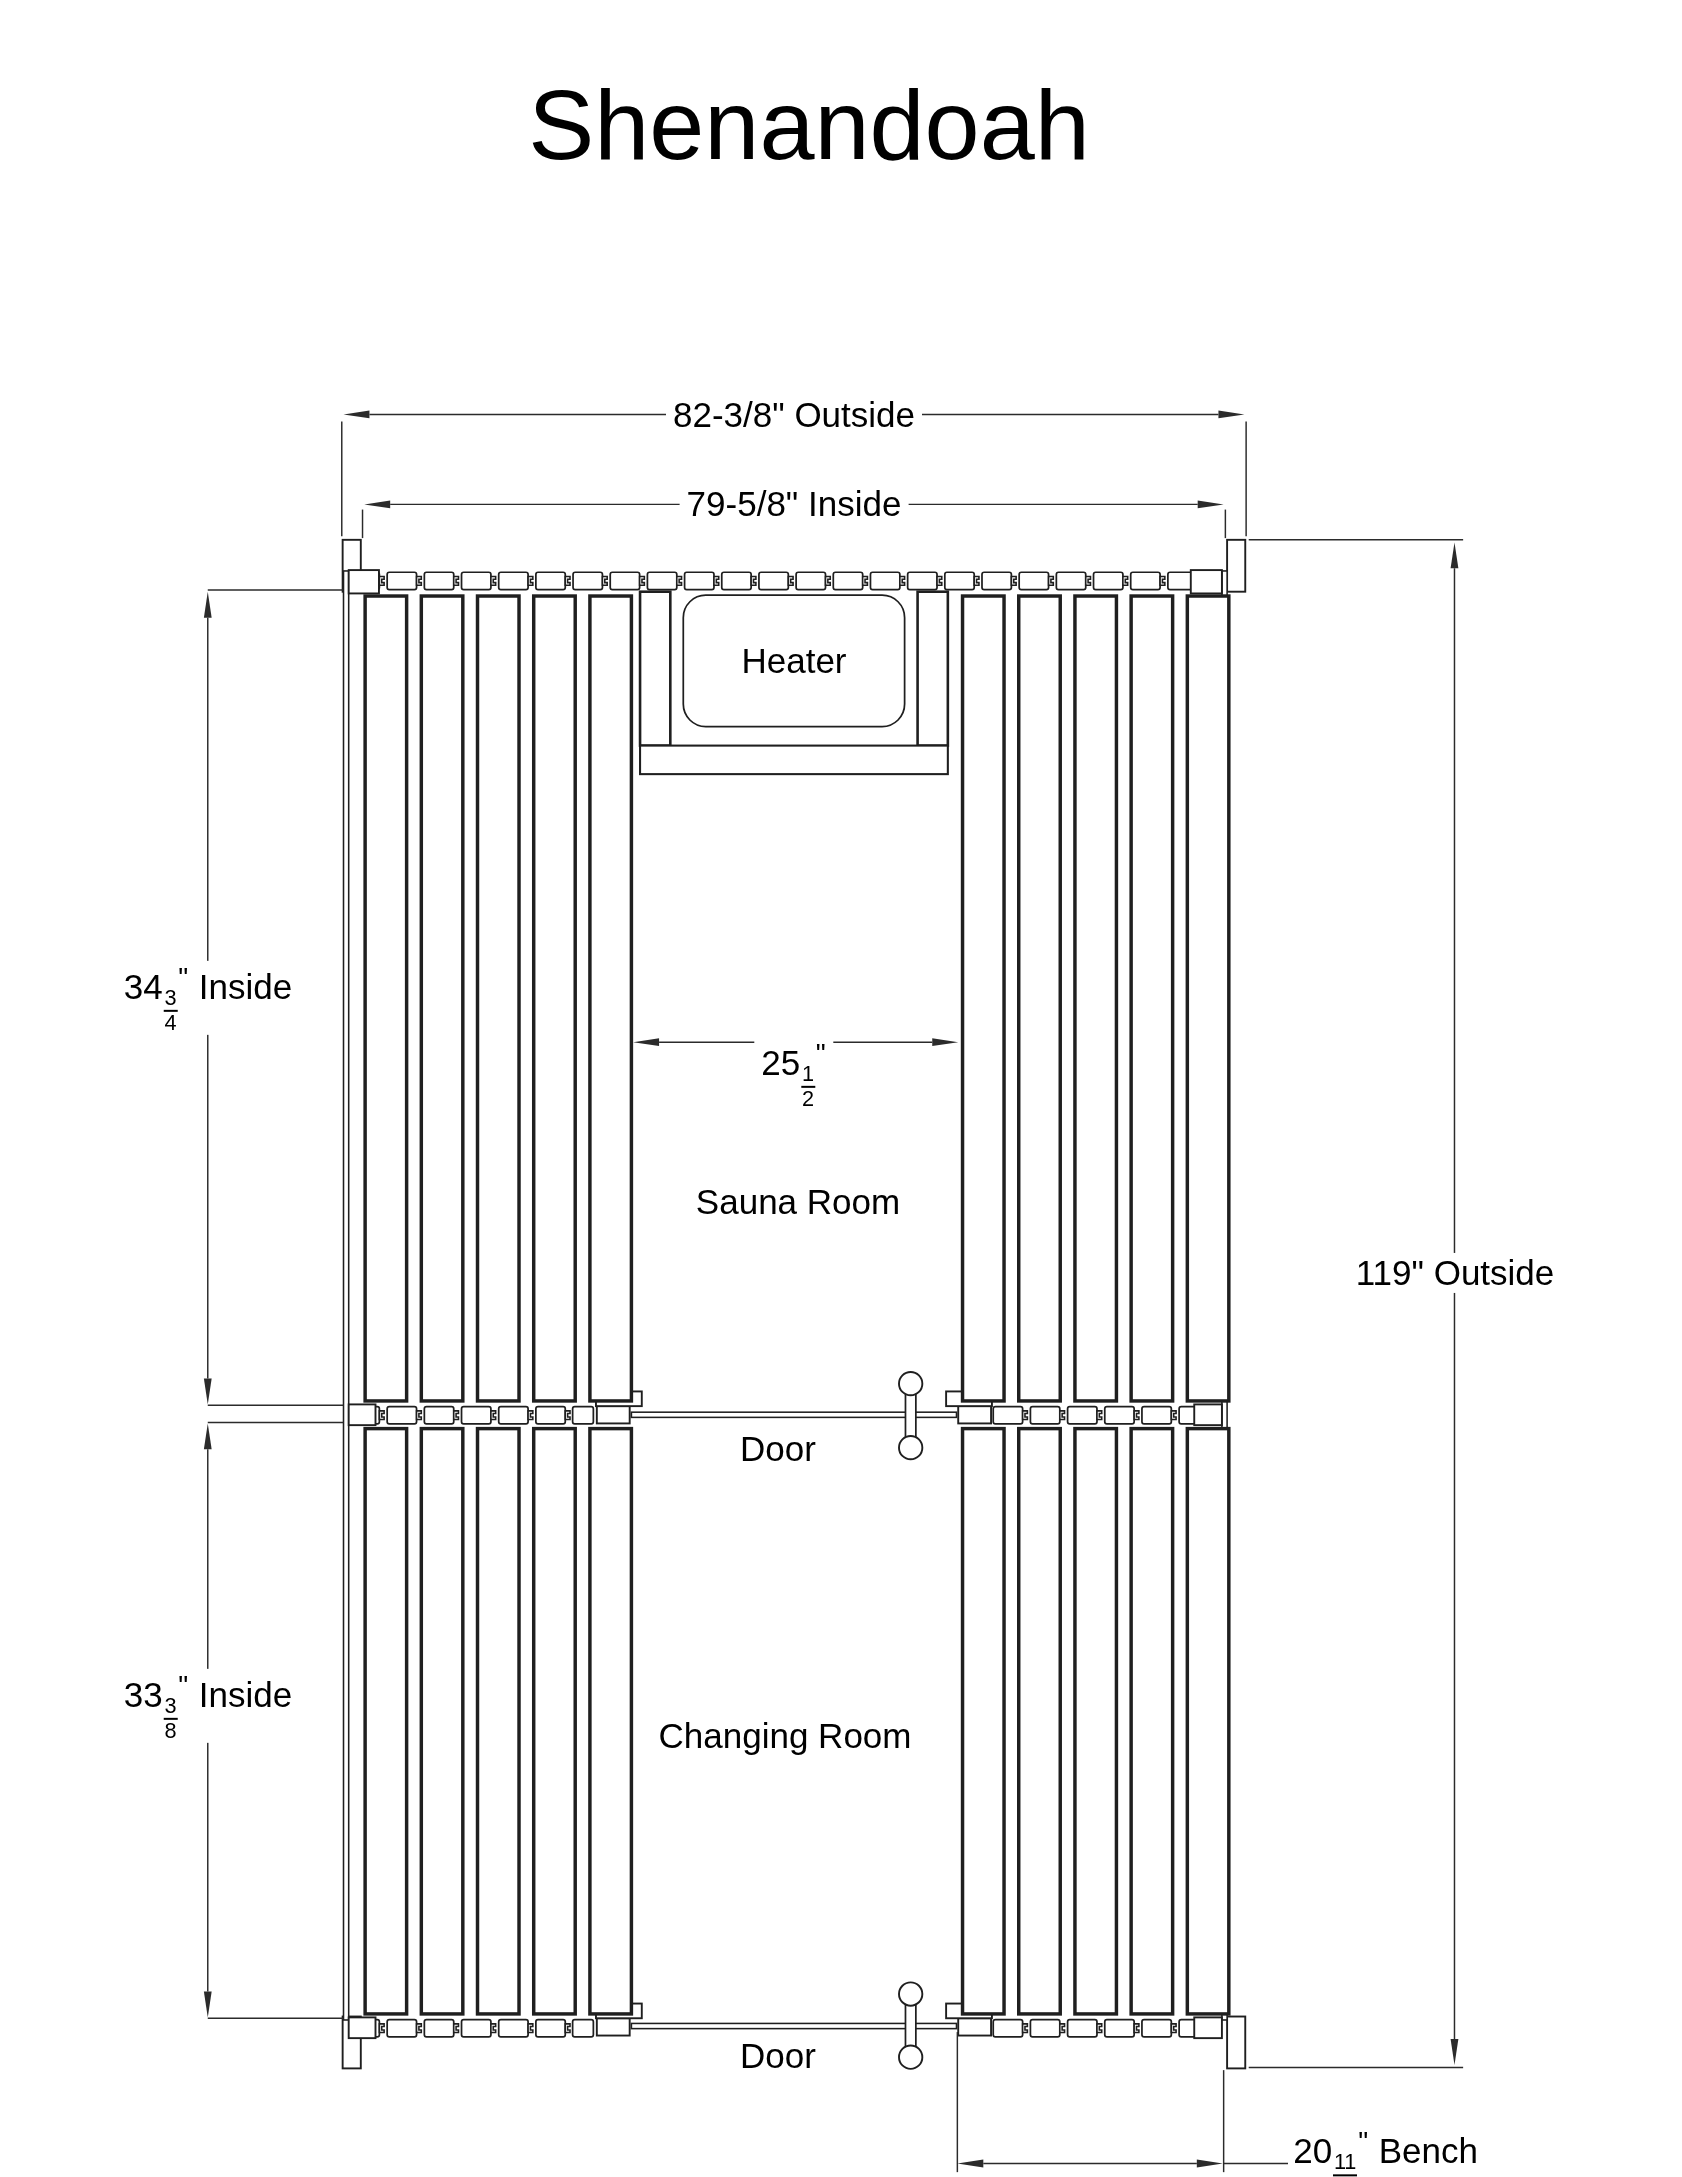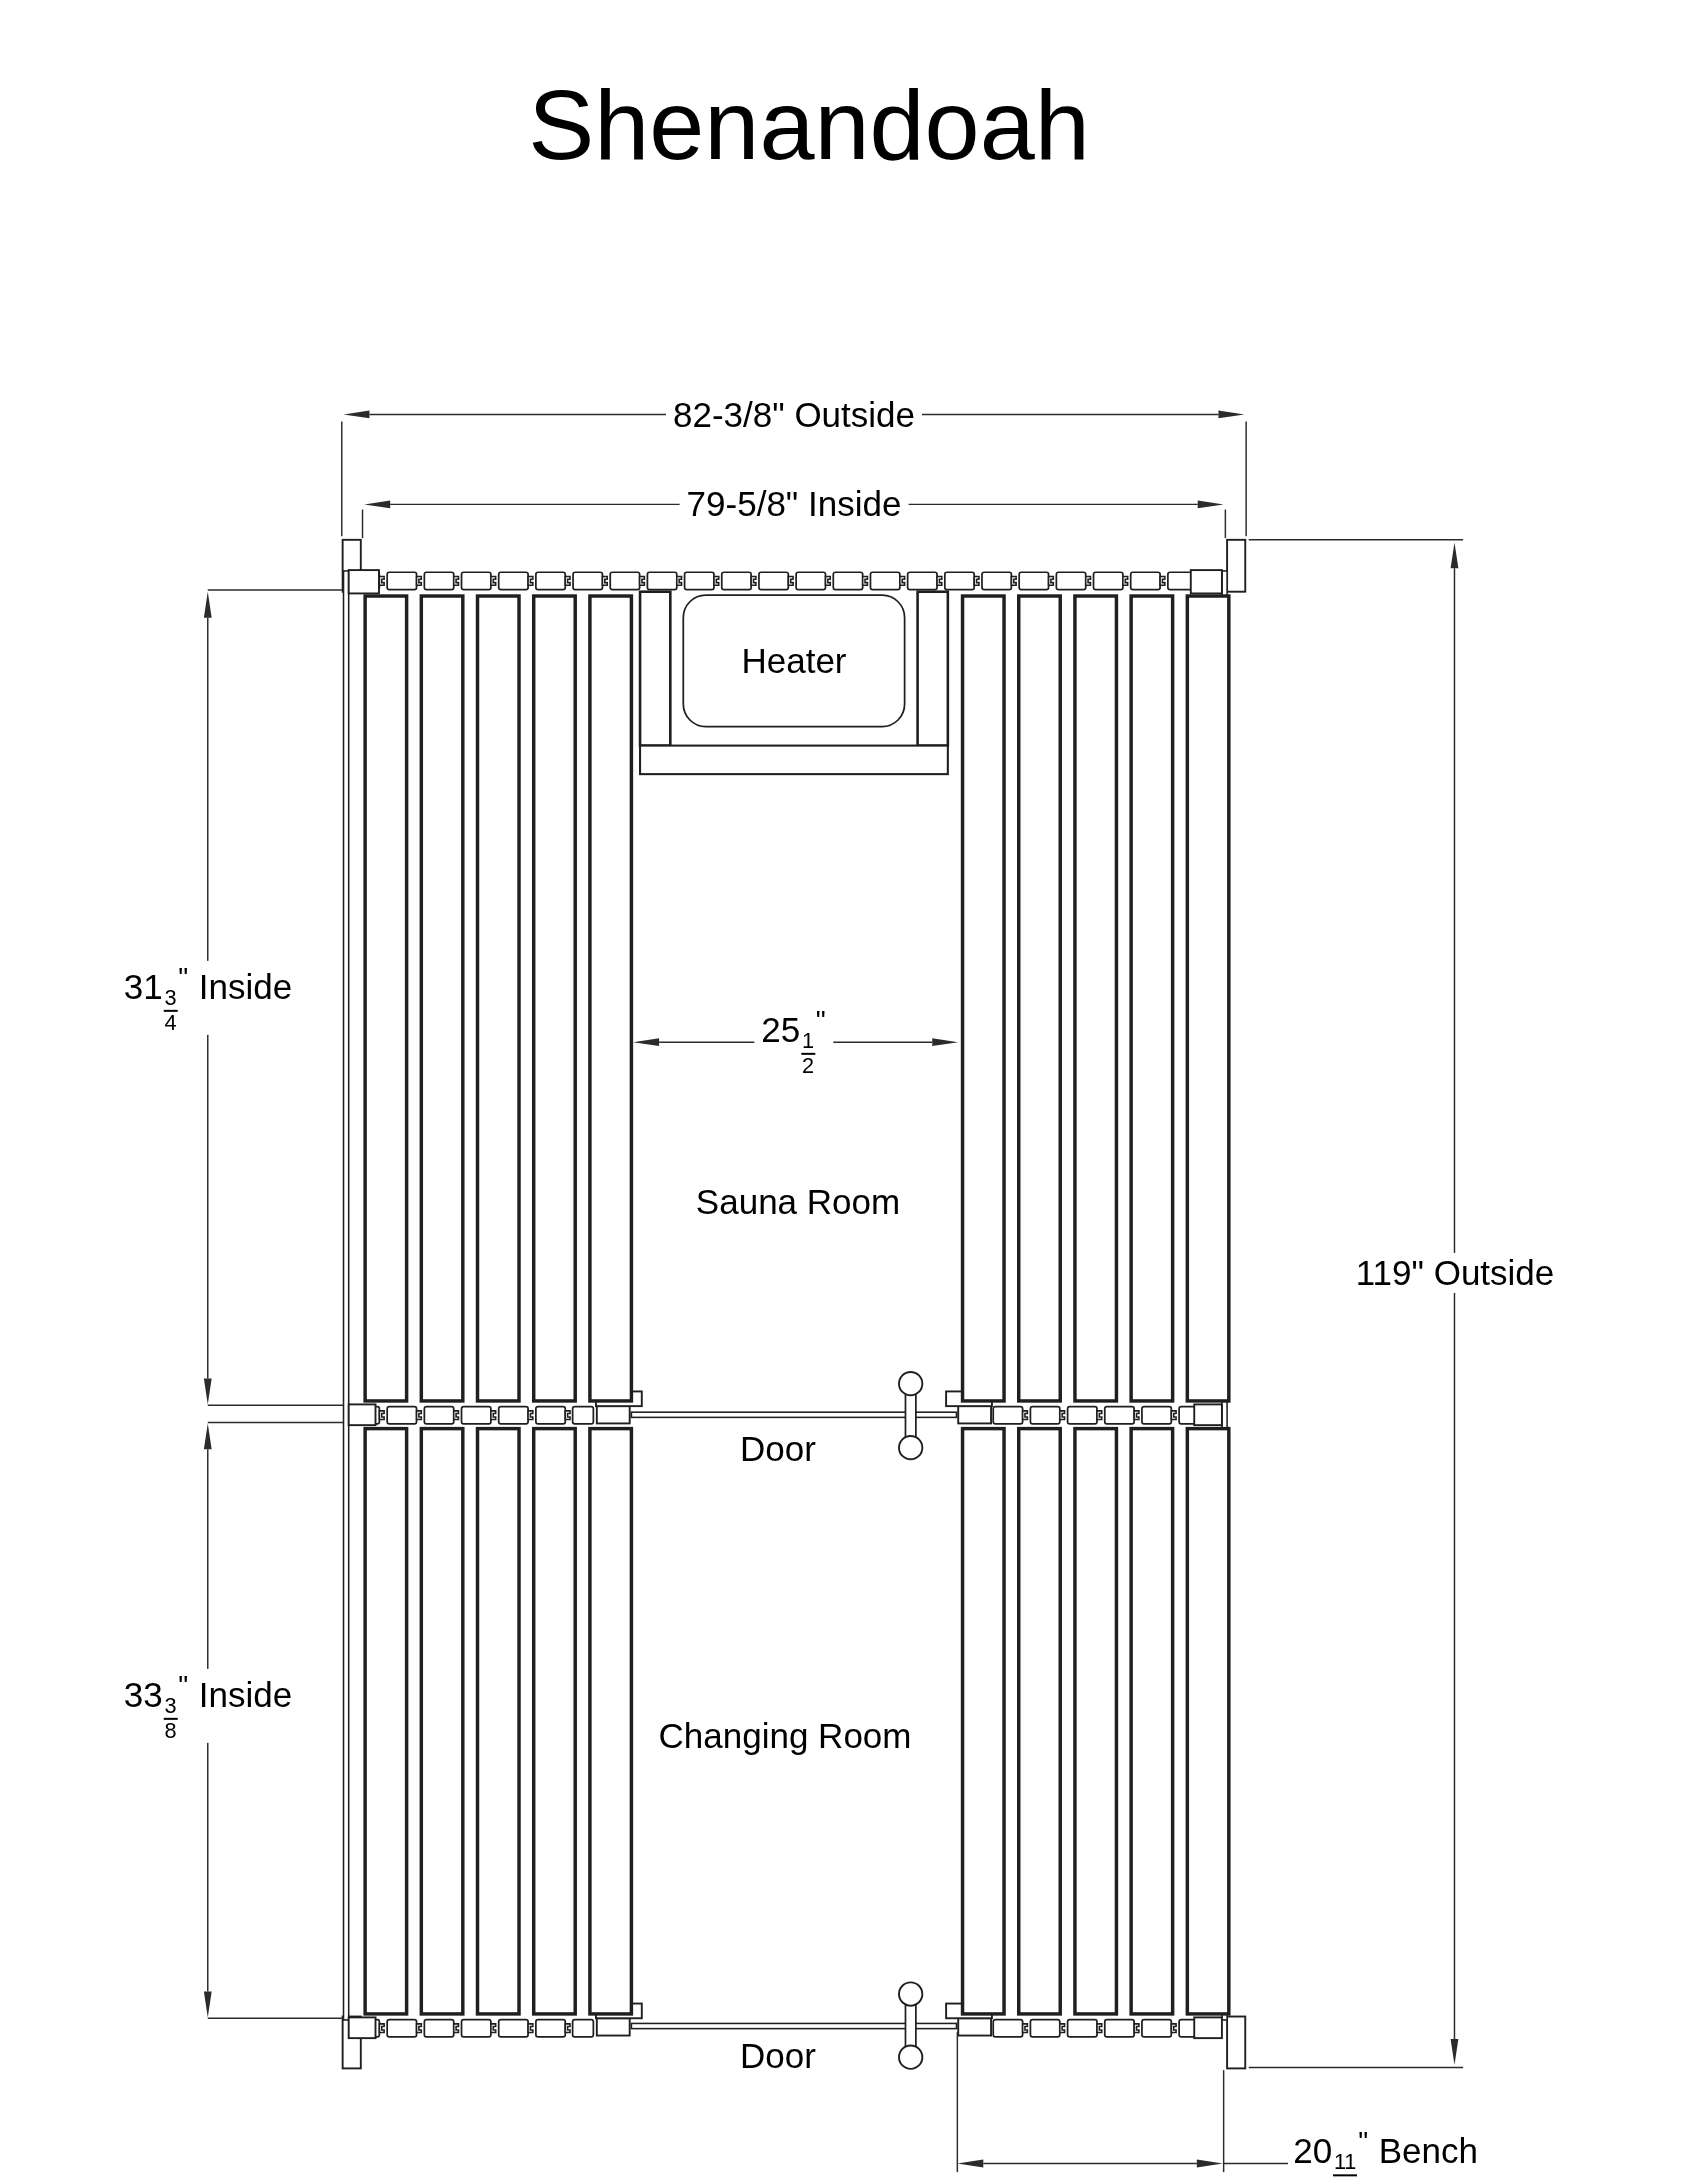--- a/index.html
+++ b/index.html
@@ -225,26 +225,26 @@
       <polygon points="1107,2470 1137,2465.5 1137,2474.5"></polygon>
       <polygon points="1414,2470 1384,2465.5 1384,2474.5"></polygon>
     </g>
   </svg>
 
   <div class="title" style="left:809px;top:97px;">Shenandoah</div>
 
   <div class="lbl" style="left:794px;top:387px;">82-3/8" Outside</div>
   <div class="lbl" style="left:794px;top:476px;">79-5/8" Inside</div>
 
-  <div class="lbl" style="left:208px;top:970px;"><span>31</span><span class="frac">
+  <div class="lbl" style="left:208px;top:970px;"><span>34</span><span class="frac">
         <span class="num">3</span>
         <span class="den">4</span>
       </span><span class="unit-high">"</span><span> Inside</span></div>
 
-  <div class="lbl" style="left:794px;top:1013px;"><span>25</span><span class="frac">
+  <div class="lbl" style="left:794px;top:1046px;"><span>25</span><span class="frac">
         <span class="num">1</span>
         <span class="den">2</span>
       </span><span class="unit-high">"</span><span></span></div>
 
   <div class="lbl" style="left:1455px;top:1245px;">119" Outside</div>
 
   <div class="lbl" style="left:208px;top:1678px;"><span>33</span><span class="frac">
         <span class="num">3</span>
         <span class="den">8</span>
       </span><span class="unit-high">"</span><span> Inside</span></div>

